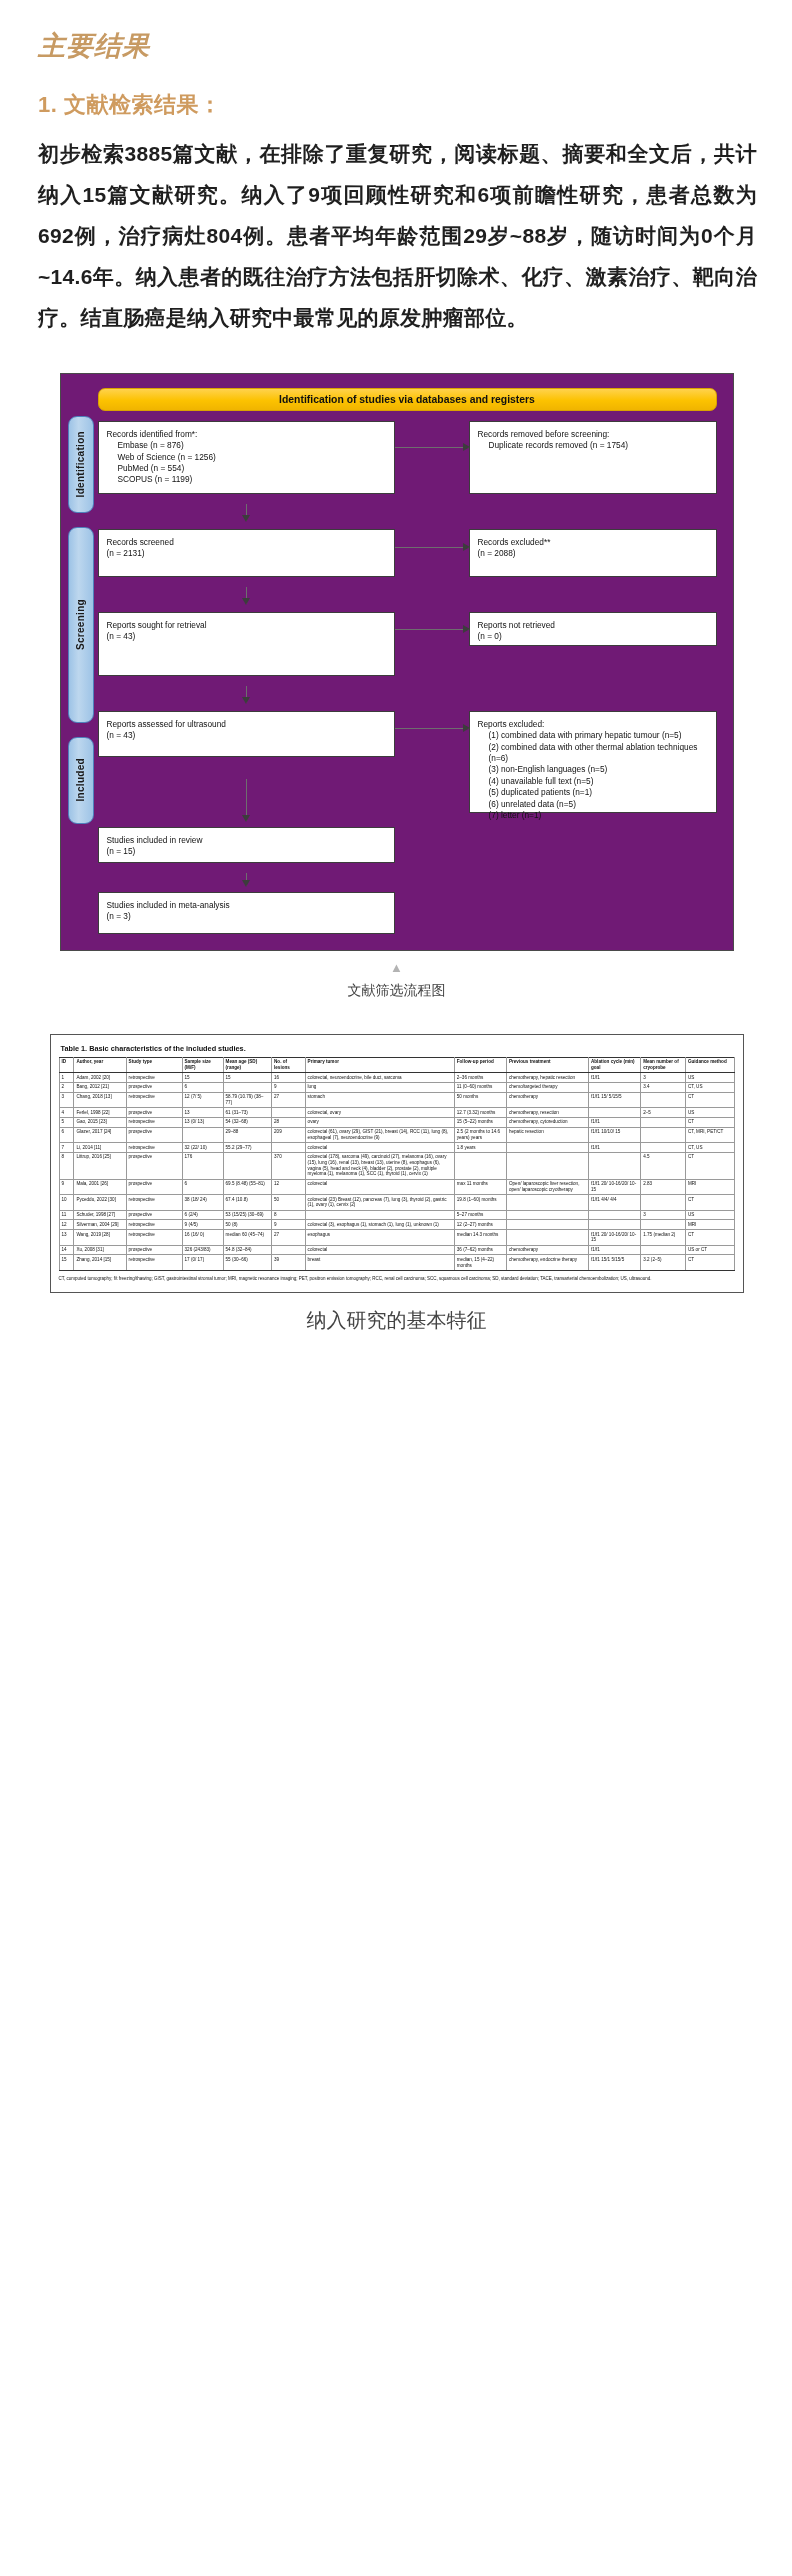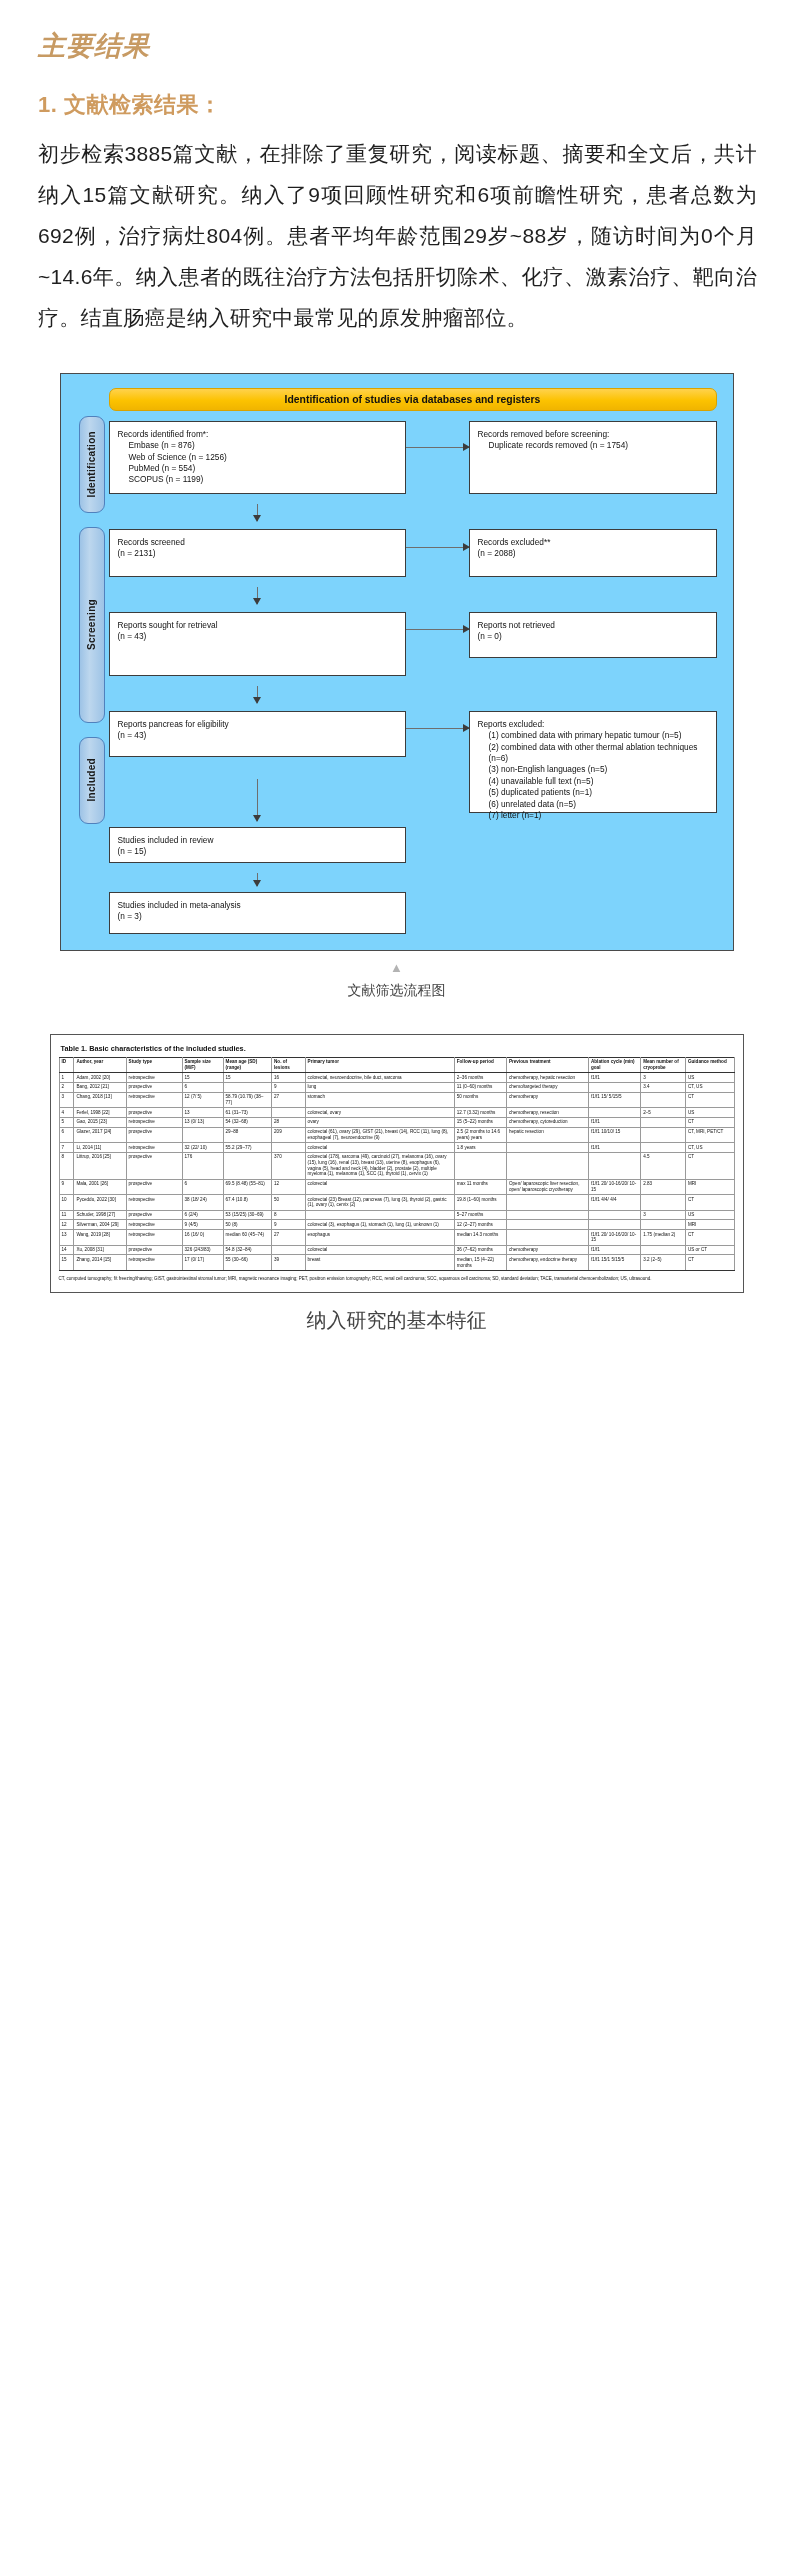--- a/index.html
+++ b/index.html
@@ -27,30 +27,31 @@
     margin: 0 0 14px 2px;
     letter-spacing: 0.5px;
   }
   p.body-text {
     font-size: 21px;
     line-height: 1.95;
     color: #1f1f1f;
     margin: 0 0 8px 2px;
     text-align: justify;
     letter-spacing: 0.3px;
+    font-weight: bold;
   }
 
   
   .figure-wrap { margin: 34px 0 0 0; }
   .prisma {
     width: 674px;
     margin: 0 auto;
     border: 1px solid #4a4a4a;
-    background:#7dd3fc;
-    padding: 14px 16px 16px 14px;
+    background:#701a75;
+    padding: 14px 16px 16px 3px;
     position: relative;
   }
   .prisma-inner { display:flex; }
   .rail-col { width: 34px; flex:0 0 34px; position:relative; }
   .rail {
     position:absolute; left:4px; width:26px;
     background: linear-gradient(to right,#9dc3e6 0%,#bdd7ee 40%,#9dc3e6 100%);
     border: 1px solid #4f81bd;
     border-radius: 9px;
     display:flex; align-items:center; justify-content:center;
@@ -246,33 +247,33 @@
           <div class="v-conn">
               <div class="v-line"></div>
             </div>
 
           <div class="row" style="margin-top:8px;">
             <div class="cell left-cell" style="height:64px;">
               <span>Reports sought for retrieval</span>
               <span class="ind2">(n = 43)</span>
             </div>
             <div class="h-conn" style="margin-top:17px;"></div>
-            <div class="cell right-cell" style="height:46px;">
+            <div class="cell right-cell" style="height:34px;">
               <span>Reports not retrieved</span>
               <span class="ind2">(n = 0)</span>
             </div>
           </div>
 
           <div class="v-conn">
               <div class="v-line"></div>
             </div>
 
           <div class="row" style="margin-top:8px;">
             <div class="cell left-cell" style="height:46px;">
-              <span>Reports pancreas for eligibility</span>
+              <span>Reports assessed for ultrasound</span>
               <span class="ind2">(n = 43)</span>
             </div>
             <div class="h-conn" style="margin-top:17px;"></div>
             <div class="cell right-cell" style="height:102px;">
               <span>Reports excluded:</span>
               <span class="indent">(1) combined data with primary hepatic tumour (n=5)</span>
               <span class="indent">(2) combined data with other thermal ablation techniques (n=6)</span>
               <span class="indent">(3) non-English languages (n=5)</span>
               <span class="indent">(4) unavailable full text (n=5)</span>
               <span class="indent">(5) duplicated patients (n=1)</span>

